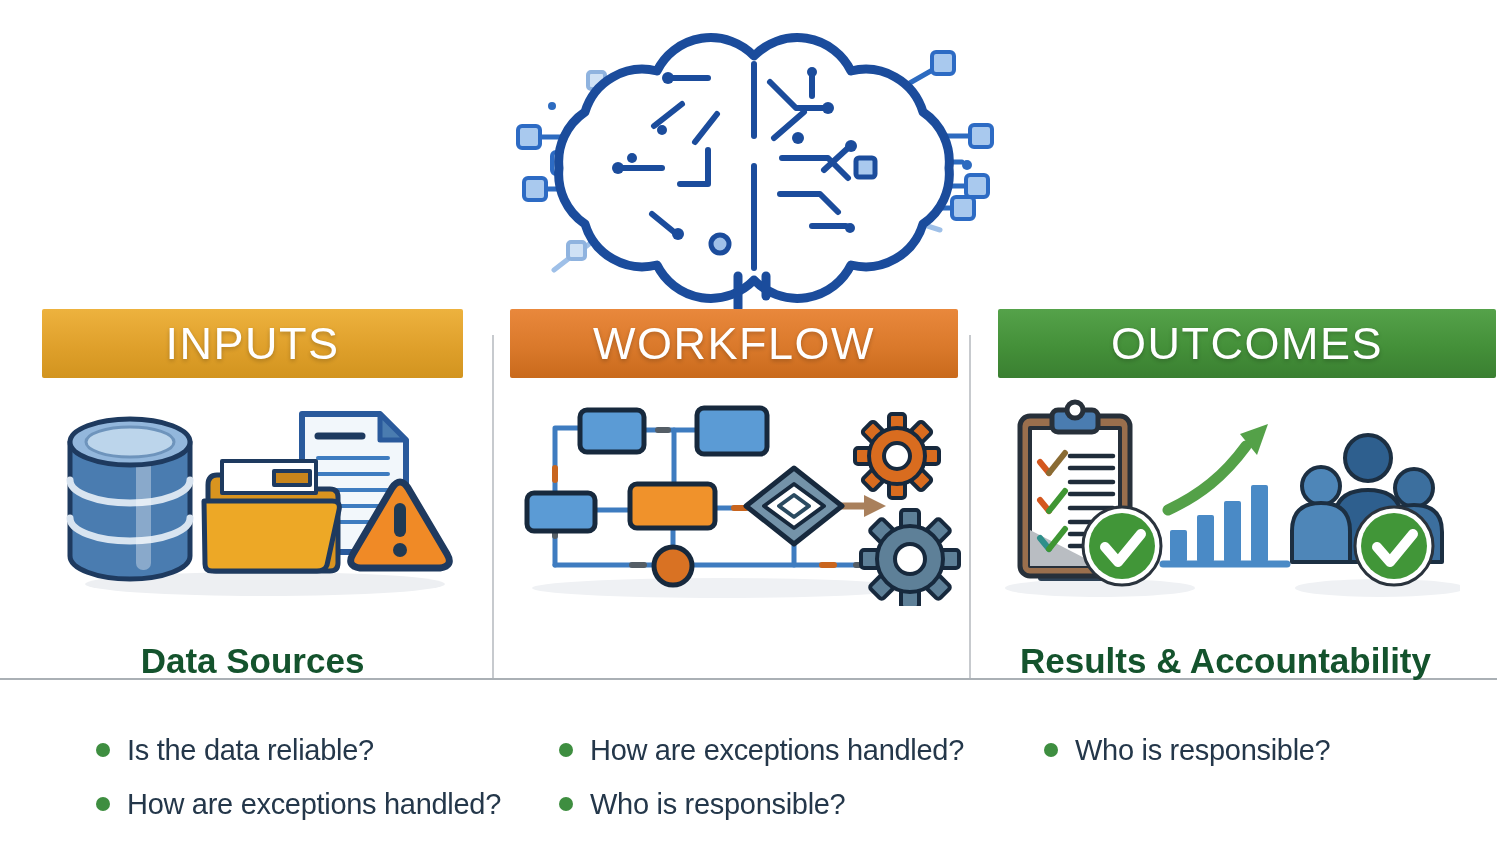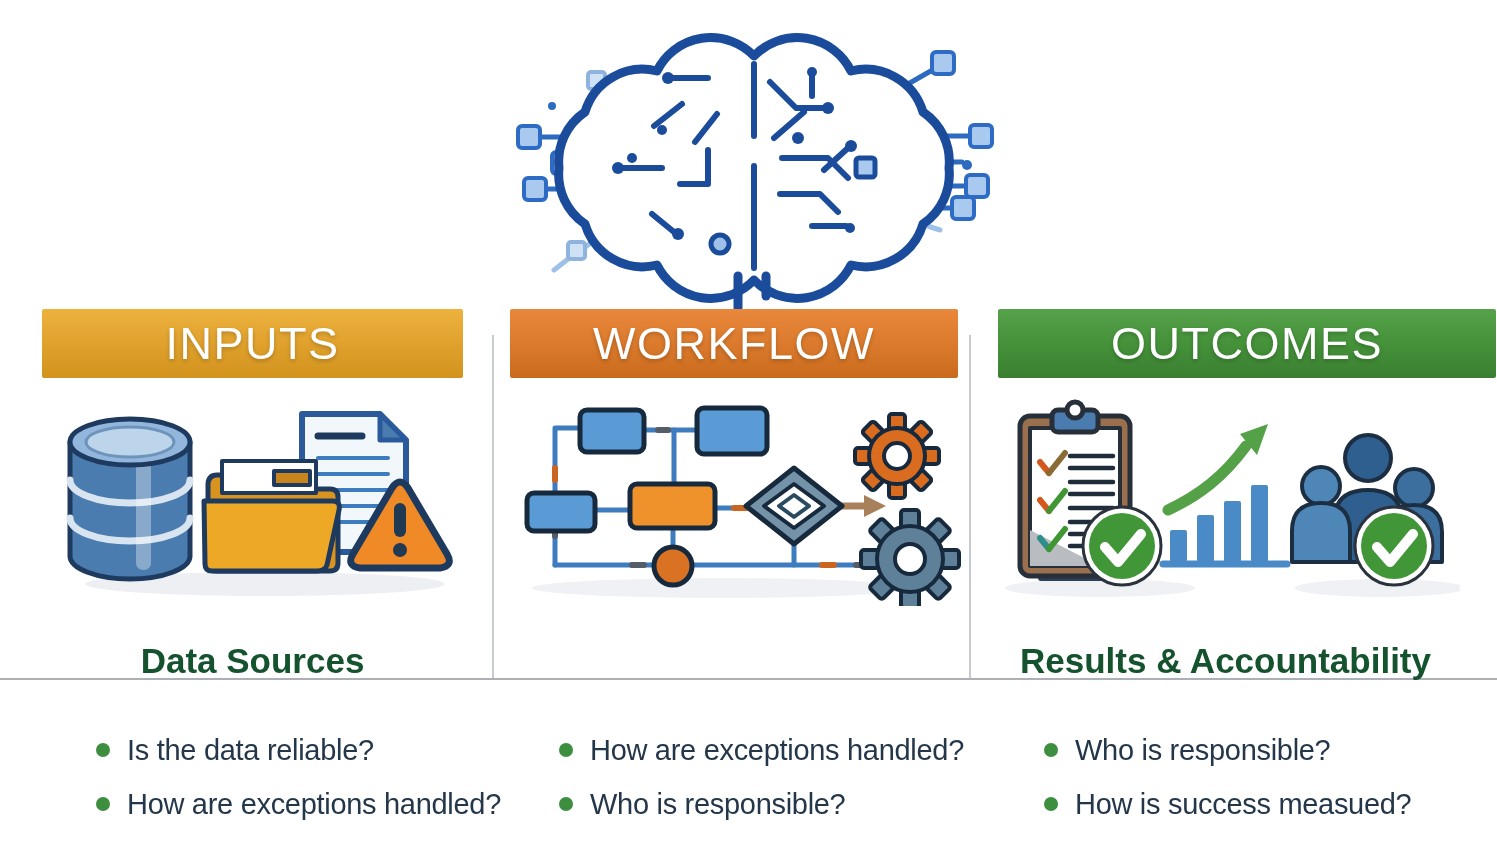--- a/index.html
+++ b/index.html
@@ -337,19 +337,15 @@
     <li class="bullet">
       <span class="dot"></span>
       <span>Who is responsible?</span>
     </li>
   </ul>
   <ul class="bullets bullets-3">
     <li class="bullet">
       <span class="dot"></span>
       <span>Who is responsible?</span>
     </li>
-    <li class="bullet">
-      <span class="dot"></span>
-      <span>How is success measued?</span>
-    </li>
   </ul>
 
 </div>
 
 </body></html>

